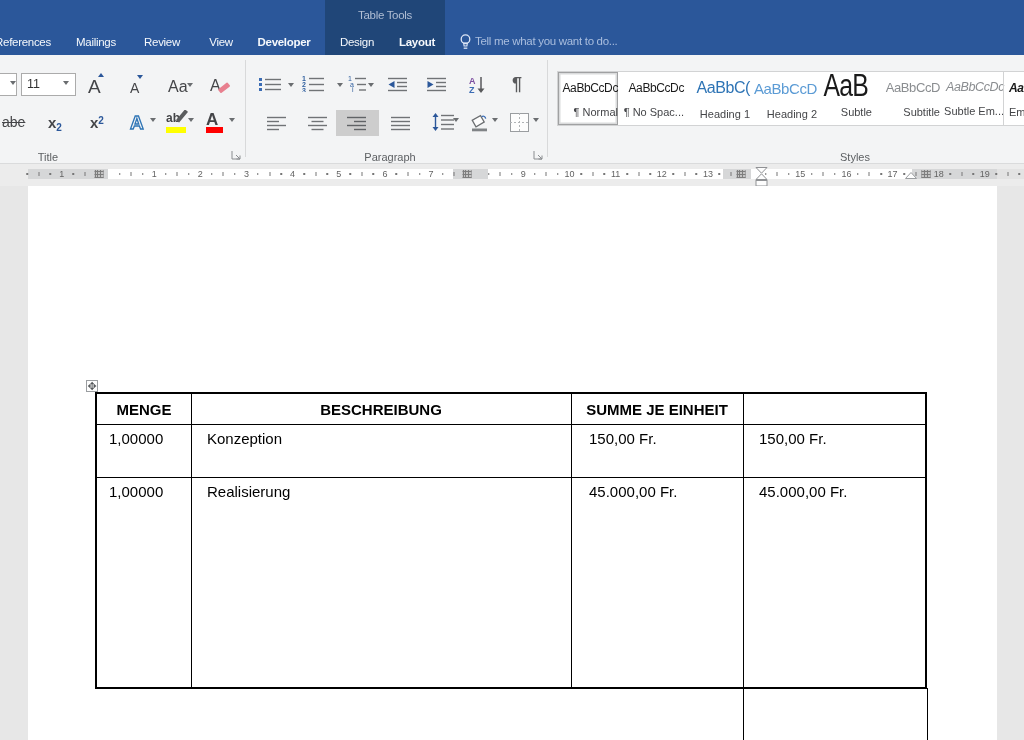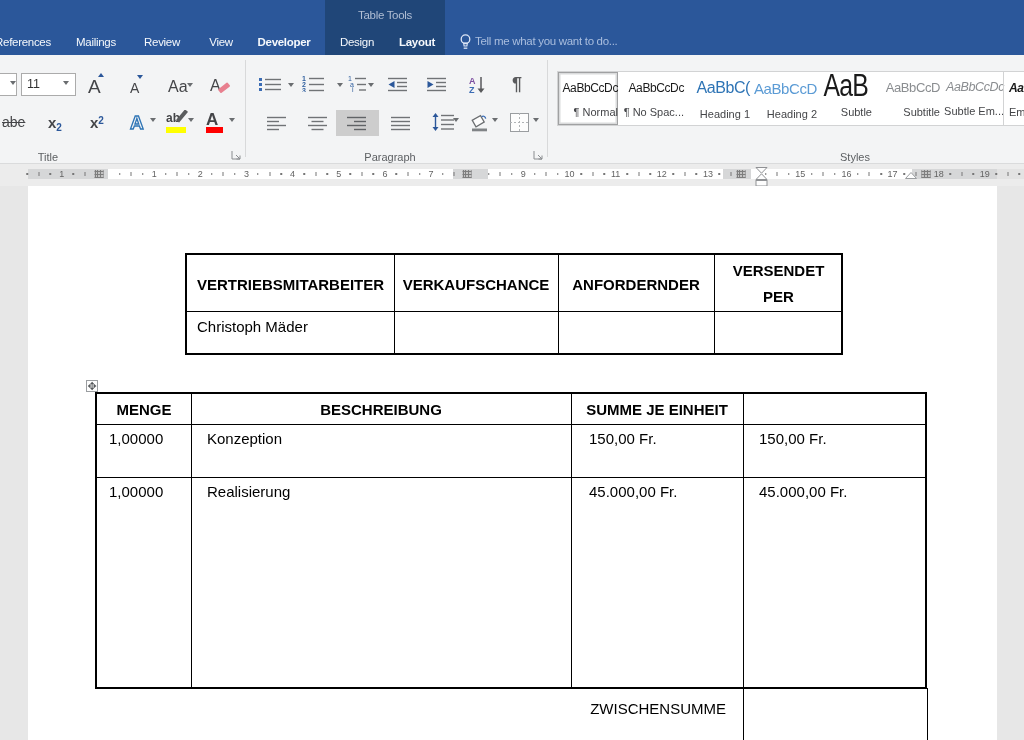--- a/index.html
+++ b/index.html
@@ -414,31 +414,20 @@
           <path d="M7 0.5 L12.5 6.5 L1.5 6.5 Z" fill="#fdfdfd" stroke="#9a9da0" stroke-width="1"></path>
         </svg>
       </div>
   </div>
 
   <div class="abs" id="docarea">
     <div class="abs" id="page"></div>
 
     <div class="abs" style="left:86px; top:194px; width:12px; height:12px; border:1px solid #9a9da0; background:#fdfdfd; color:#54575a; font-size:11px; line-height:11px; text-align:center;">✥</div>
 
-    <div class="abs" style="left:185px; top:67px; width:658px; height:102px; border:2px solid #000;">
-      <div class="abs" style="left:207px; top:0; width:1px; height:100%; background:#000;"></div>
-      <div class="abs" style="left:371px; top:0; width:1px; height:100%; background:#000;"></div>
-      <div class="abs" style="left:527px; top:0; width:1px; height:100%; background:#000;"></div>
-      <div class="abs" style="left:0; top:56px; width:100%; height:1px; background:#000;"></div>
-      <div class="abs doctext b" style="left:0px; top:21px; width:207px; text-align:center;">VERTRIEBSMITARBEITER</div>
-      <div class="abs doctext b" style="left:207px; top:21px; width:164px; text-align:center;">VERKAUFSCHANCE</div>
-      <div class="abs doctext b" style="left:371px; top:21px; width:156px; text-align:center;">ANFORDERNDER</div>
-      <div class="abs doctext b" style="left:527px; top:3px; width:129px; text-align:center; line-height:26px;">VERSENDET<br>PER</div>
-      <div class="abs doctext" style="left:10px; top:63px;">Christoph Mäder</div>
-    </div>
 
     <div class="abs" style="left:95px; top:206px; width:832px; height:297px; border:2px solid #000;">
       <div class="abs" style="left:94px; top:0; width:1px; height:100%; background:#000;"></div>
       <div class="abs" style="left:474px; top:0; width:1px; height:100%; background:#000;"></div>
       <div class="abs" style="left:646px; top:0; width:1px; height:100%; background:#000;"></div>
       <div class="abs" style="left:0; top:30px; width:100%; height:1px; background:#000;"></div>
       <div class="abs" style="left:0; top:83px; width:100%; height:1px; background:#000;"></div>
       <div class="abs doctext b" style="left:0; top:7px; width:94px; text-align:center;">MENGE</div>
       <div class="abs doctext b" style="left:94px; top:7px; width:380px; text-align:center;">BESCHREIBUNG</div>
       <div class="abs doctext b" style="left:474px; top:7px; width:172px; text-align:center;">SUMME JE EINHEIT</div>
@@ -447,15 +436,14 @@
       <div class="abs doctext" style="left:492px; top:36px;">150,00 Fr.</div>
       <div class="abs doctext" style="left:662px; top:36px;">150,00 Fr.</div>
       <div class="abs doctext" style="left:12px; top:89px;">1,00000</div>
       <div class="abs doctext" style="left:110px; top:89px;">Realisierung</div>
       <div class="abs doctext" style="left:492px; top:89px;">45.000,00 Fr.</div>
       <div class="abs doctext" style="left:662px; top:89px;">45.000,00 Fr.</div>
     </div>
 
     <div class="abs" style="left:743px; top:502px; width:1px; height:52px; background:#000;"></div>
     <div class="abs" style="left:927px; top:502px; width:1px; height:52px; background:#000;"></div>
-    <div class="abs doctext" style="left:526px; top:514px; width:200px; text-align:right;">ZWISCHENSUMME</div>
   </div>
 </div>
 
 </body></html>

